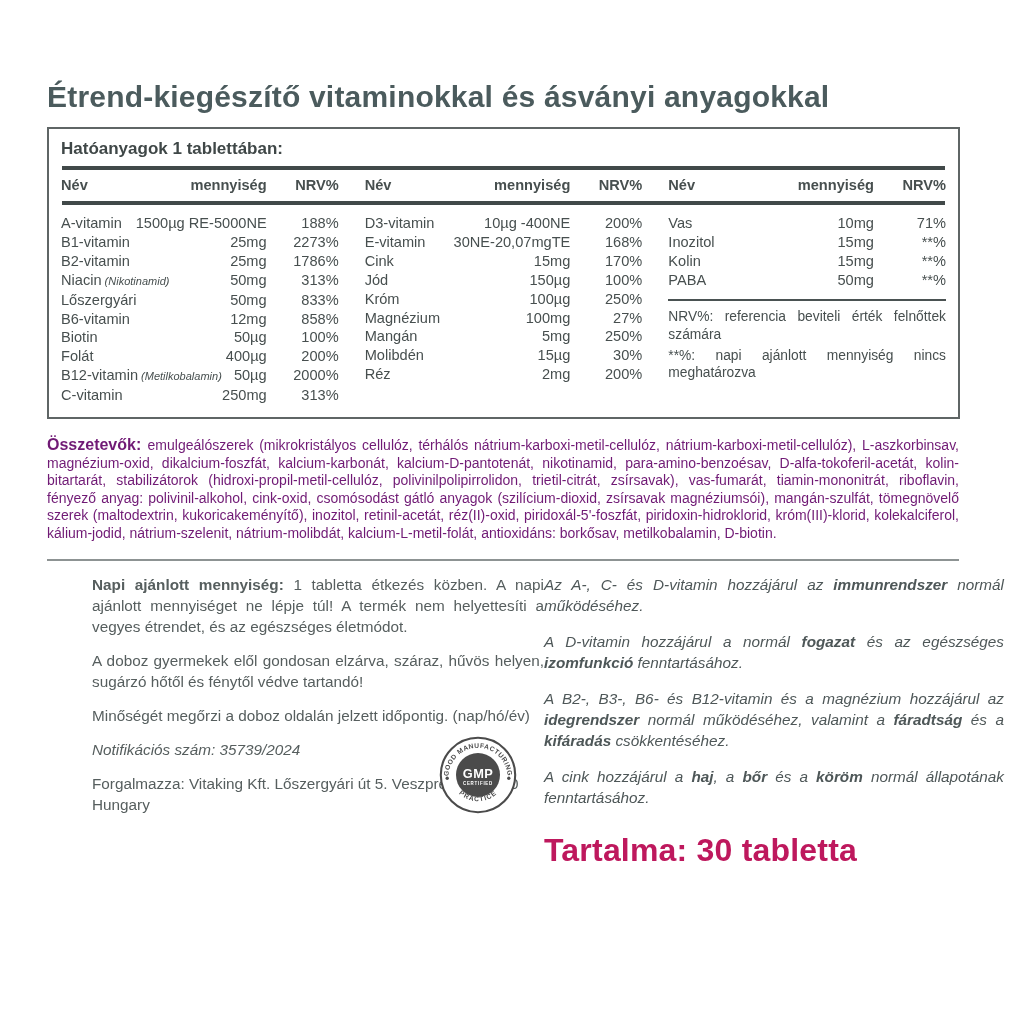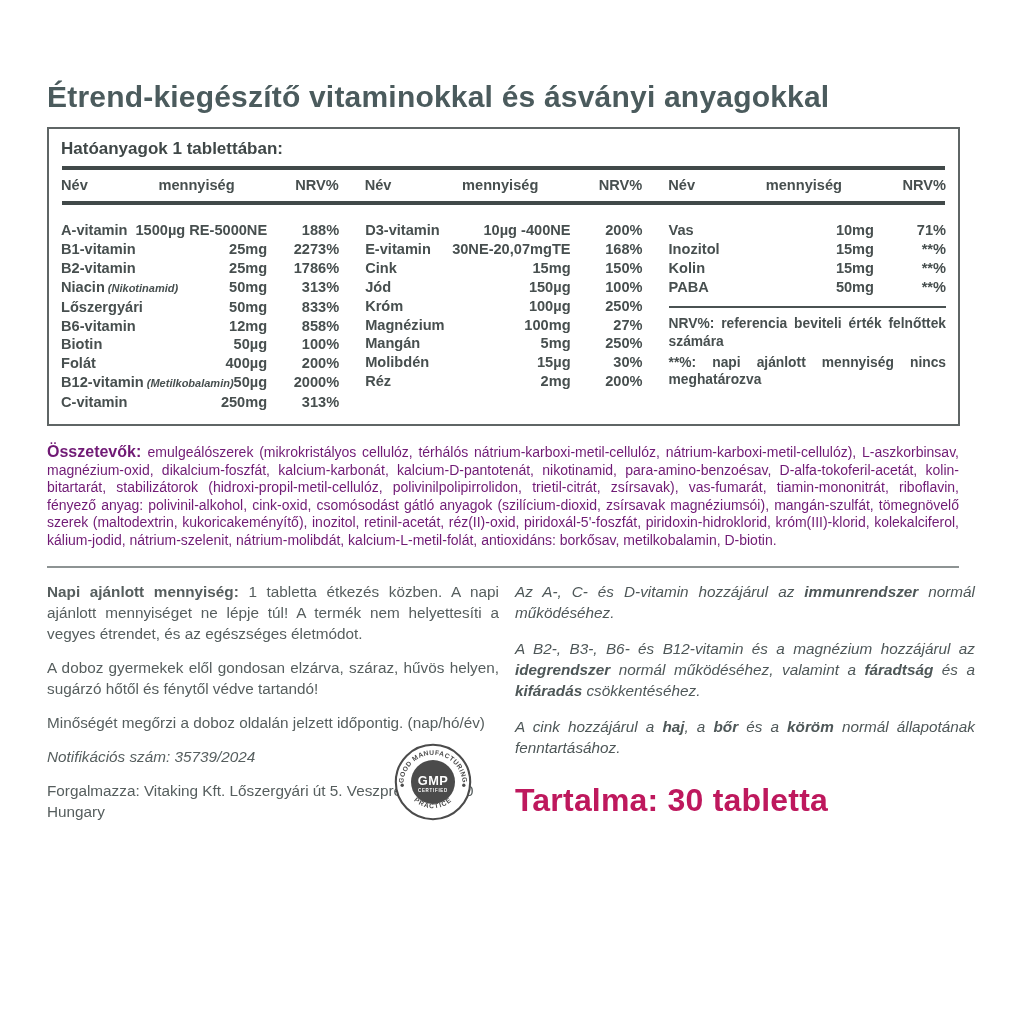--- a/index.html
+++ b/index.html
@@ -6,38 +6,38 @@
   body{width:1024px;height:1024px;overflow:hidden;font-family:"Liberation Sans",sans-serif;-webkit-font-smoothing:antialiased;}
   .page{box-sizing:border-box;width:1004px;height:1024px;padding:80px 45px 0 47px;background:#fff;}
   
   .title{margin:0 0 13px 0;font-size:30px;font-weight:bold;color:#4b5b5d;letter-spacing:.2px;line-height:34px;}
   
   .supp-table{box-sizing:border-box;width:913px;border:2px solid #5f6565;padding:7px 12px 12px 12px;color:#474f4f;}
   .supp-header{text-align:left;font-size:17px;font-weight:bold;line-height:22px;margin:2px 0 6px 0;color:#3f4747;}
   .rule{height:4px;background:#414949;margin:0 1px;}
   .cols{display:grid;grid-template-columns:repeat(3,1fr);column-gap:26px;}
   .colheads{padding:7px 0 8px 0;}
-  .hgroup{display:flex;align-items:baseline;font-weight:bold;font-size:14.6px;gap:32px;}
-  .tbody{padding-top:16px;font-weight:bold;}
+  .hgroup{display:flex;align-items:baseline;font-weight:bold;font-size:14.6px;}
+  .tbody{padding-top:9px;}
   .trow{display:flex;align-items:baseline;font-size:14.6px;line-height:18.9px;white-space:nowrap;}
   .tname{flex:0 0 auto;}
   .tnote{font-size:11px;font-style:italic;}
   .tamount{flex:1;text-align:right;padding-right:14px;}
   .tnrv{flex:0 0 58px;text-align:right;}
   .hgroup .tamount{padding-right:14px;}
   .gr-rule{height:2.5px;background:#4a5252;margin:9px 0 7px 0;}
   .gr-note{margin:0 0 4px 0;font-size:13.8px;line-height:17.4px;white-space:normal;text-align:justify;}
   
   .ingredients{margin:17px 0 16px 0;font-size:14px;line-height:17.6px;text-align:justify;color:#701a75;}
   .ingredients .seg-b{font-weight:bold;font-size:16px;}
   .seg-b{font-weight:bold;}
   
   .divider{border:none;border-top:2px solid #8d9393;margin:13px 0 0 0;}
   
-  .bottom{display:grid;grid-template-columns:452px 460px;column-gap:16px;margin-top:13px;color:#565e5e;}
+  .bottom{display:grid;grid-template-columns:452px 460px;margin-top:13px;color:#565e5e;margin-left:45px;}
   .bottom p{margin:0 0 13px 0;font-size:15.3px;line-height:21px;}
   .left-col p{text-align:justify;}
   .left-col .plain{text-align:left;}
   .italic{font-style:italic;}
   .badge-wrap{position:relative;}
   .gmp-badge{position:absolute;top:-4px;right:26px;width:80px;height:80px;}
   
   .right-col p.claim{font-style:italic;text-align:justify;margin-bottom:15px;color:#4e5758;}
   .contents{margin-top:24px;font-size:32px;font-weight:bold;color:#be185d;letter-spacing:.2px;}
 </style>
@@ -129,21 +129,21 @@
             <span class="tnrv">200%</span>
           </div>
           <div class="trow">
             <span class="tname">E-vitamin</span>
             <span class="tamount">30NE-20,07mgTE</span>
             <span class="tnrv">168%</span>
           </div>
           <div class="trow">
             <span class="tname">Cink</span>
             <span class="tamount">15mg</span>
-            <span class="tnrv">150%</span>
+            <span class="tnrv">170%</span>
           </div>
           <div class="trow">
             <span class="tname">Jód</span>
             <span class="tamount">150µg</span>
             <span class="tnrv">100%</span>
           </div>
           <div class="trow">
             <span class="tname">Króm</span>
             <span class="tamount">100µg</span>
             <span class="tnrv">250%</span>
@@ -224,19 +224,20 @@
           <circle cx="11.5" cy="54" r="2.1" fill="#4b4b4b"></circle>
           <circle cx="88.5" cy="54" r="2.1" fill="#4b4b4b"></circle>
           <circle cx="50" cy="50" r="27.5" fill="#4b4b4b"></circle>
           <text x="50" y="53.5" text-anchor="middle" font-size="16" font-weight="bold" fill="#ffffff" letter-spacing="0.5" font-family="Liberation Sans, sans-serif">GMP</text>
           <text x="50" y="62" text-anchor="middle" font-size="5.6" font-weight="bold" fill="#ffffff" letter-spacing="0.9" font-family="Liberation Sans, sans-serif">CERTIFIED</text>
         </svg>
       </div>
     </div>
     <div class="right-col">
       <p class="claim"><span>Az A-, C- és D-vitamin hozzájárul az </span><span class="seg-b">immunrendszer</span><span> normál működéséhez.</span></p>
+      <p class="claim"><span>A D-vitamin hozzájárul a normál </span><span class="seg-b">fogazat</span><span> és az egészséges </span><span class="seg-b">izomfunkció</span><span> fenntartásához.</span></p>
       <p class="claim"><span>A B2-, B3-, B6- és B12-vitamin és a magnézium hozzájárul az </span><span class="seg-b">idegrendszer</span><span> normál működéséhez, valamint a </span><span class="seg-b">fáradtság</span><span> és a </span><span class="seg-b">kifáradás</span><span> csökkentéséhez.</span></p>
       <p class="claim"><span>A cink hozzájárul a </span><span class="seg-b">haj</span><span>, a </span><span class="seg-b">bőr</span><span> és a </span><span class="seg-b">köröm</span><span> normál állapotának fenntartásához.</span></p>
       <div class="contents">Tartalma: 30 tabletta</div>
     </div>
   </div>
 
 </div>
 
 </body></html>

